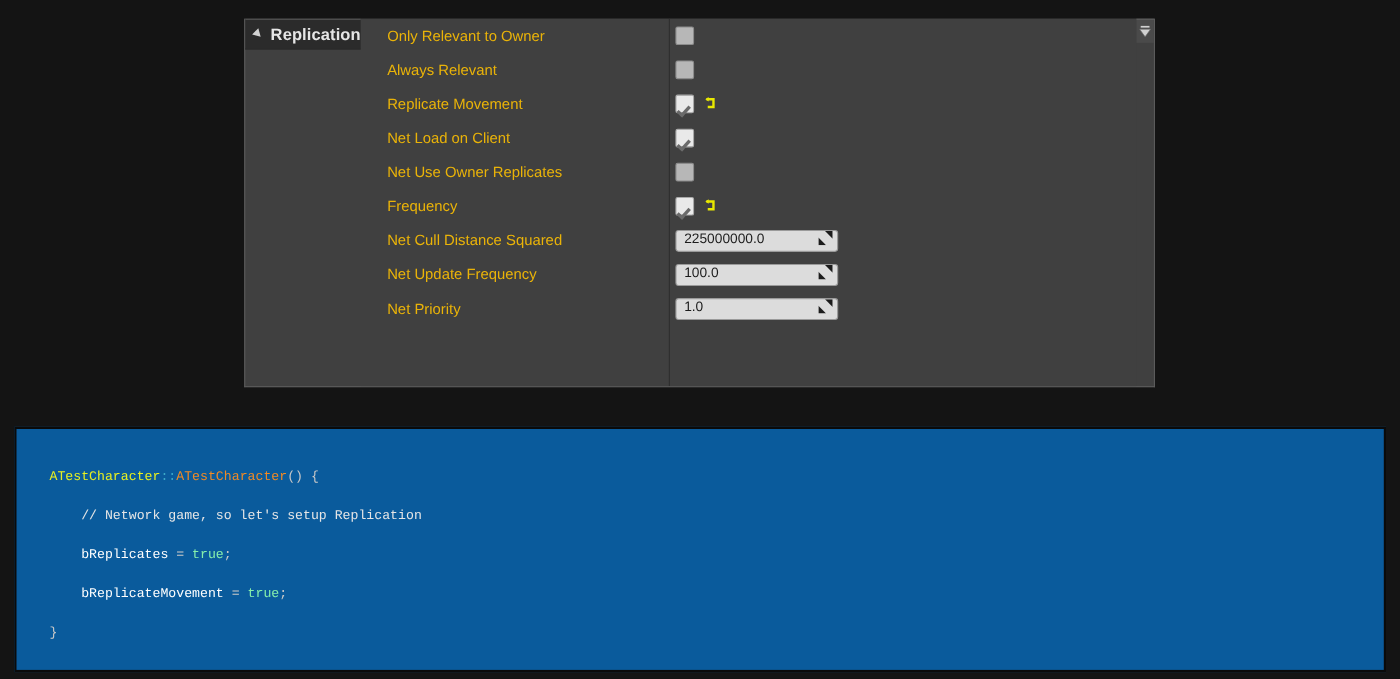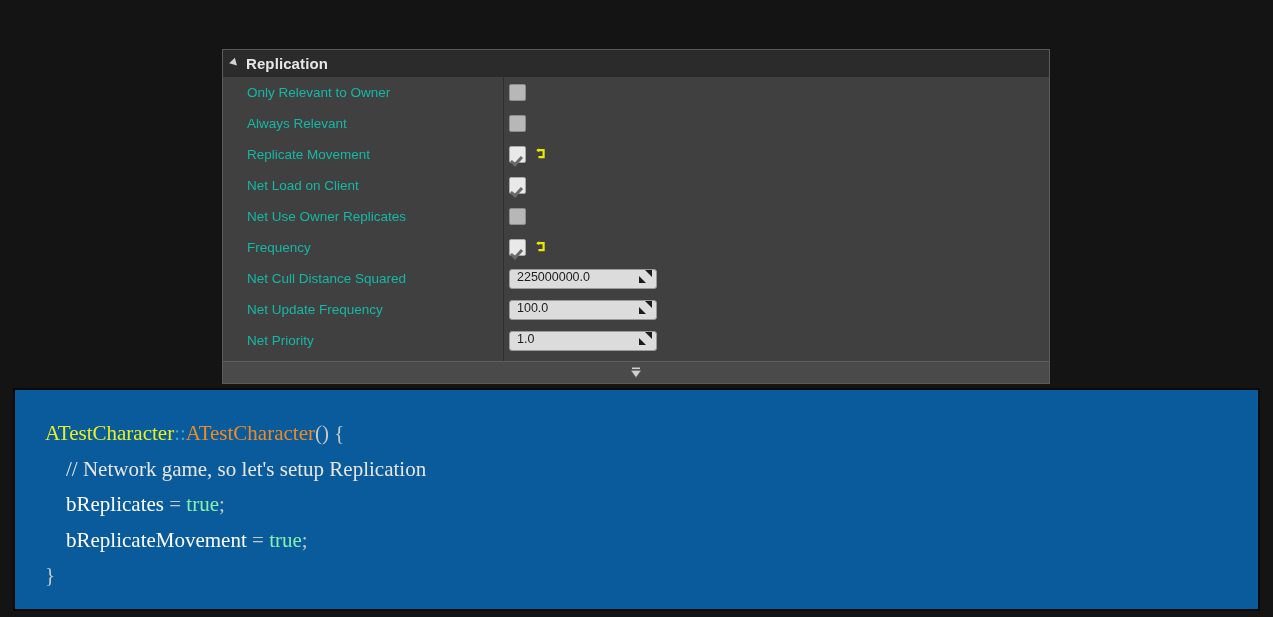--- a/index.html
+++ b/index.html
@@ -14,21 +14,21 @@
   #root { position: relative; width: 1273px; height: 617px; background: #141414; }
 
   
   .details-panel {
     position: absolute;
     left: 222px; top: 17px;
     width: 828px; height: 335px;
     background: #404040;
     border: 1px solid #5b5b5b;
     border-top: none;
-    display: flex; flex-direction: column; margin-top: 32px;
+    display: flex; flex-direction: row;
   }
   .panel-header {
     height: 28px;
     background: #2b2b2b;
     border-top: 1px solid #565656;
     border-bottom: 1px solid #2a2a2a;
     display: flex; align-items: center;
     padding-left: 8px;
     flex: none;
   }
@@ -62,21 +62,21 @@
   }
   .prop-row {
     display: flex;
     align-items: center;
     height: 31px;
     position: relative;
   }
   .prop-label {
     width: 280px;
     padding-left: 24px;
-    color: #14b8a6;
+    color: #eab308;
     font-size: 13.5px;
     white-space: nowrap;
     overflow: hidden;
   }
   .prop-value {
     flex: 1;
     display: flex;
     align-items: center;
     padding-left: 6px;
     gap: 8px;
@@ -137,22 +137,22 @@
   .code-box {
     position: absolute;
     left: 13px; top: 388px;
     width: 1247px; height: 223px;
     background: #0a5b9c;
     border: 2px solid #0a0a0a;
     padding: 26px 0 0 30px;
     overflow: hidden;
   }
   .code-line {
-    font-family: Liberation Serif, serif;
-    font-size: 21px;
+    font-family: Liberation Mono, monospace;
+    font-size: 12px;
     line-height: 35.5px;
     white-space: pre;
   }
   .t-cls   { color: #e8f020; }
   .t-op    { color: #3ca8c8; }
   .t-fn    { color: #f08a25; }
   .t-punct { color: #c8c8c8; }
   .t-cmt   { color: #e6e6e6; }
   .t-var   { color: #ffffff; }
   .t-kw    { color: #86efac; }

